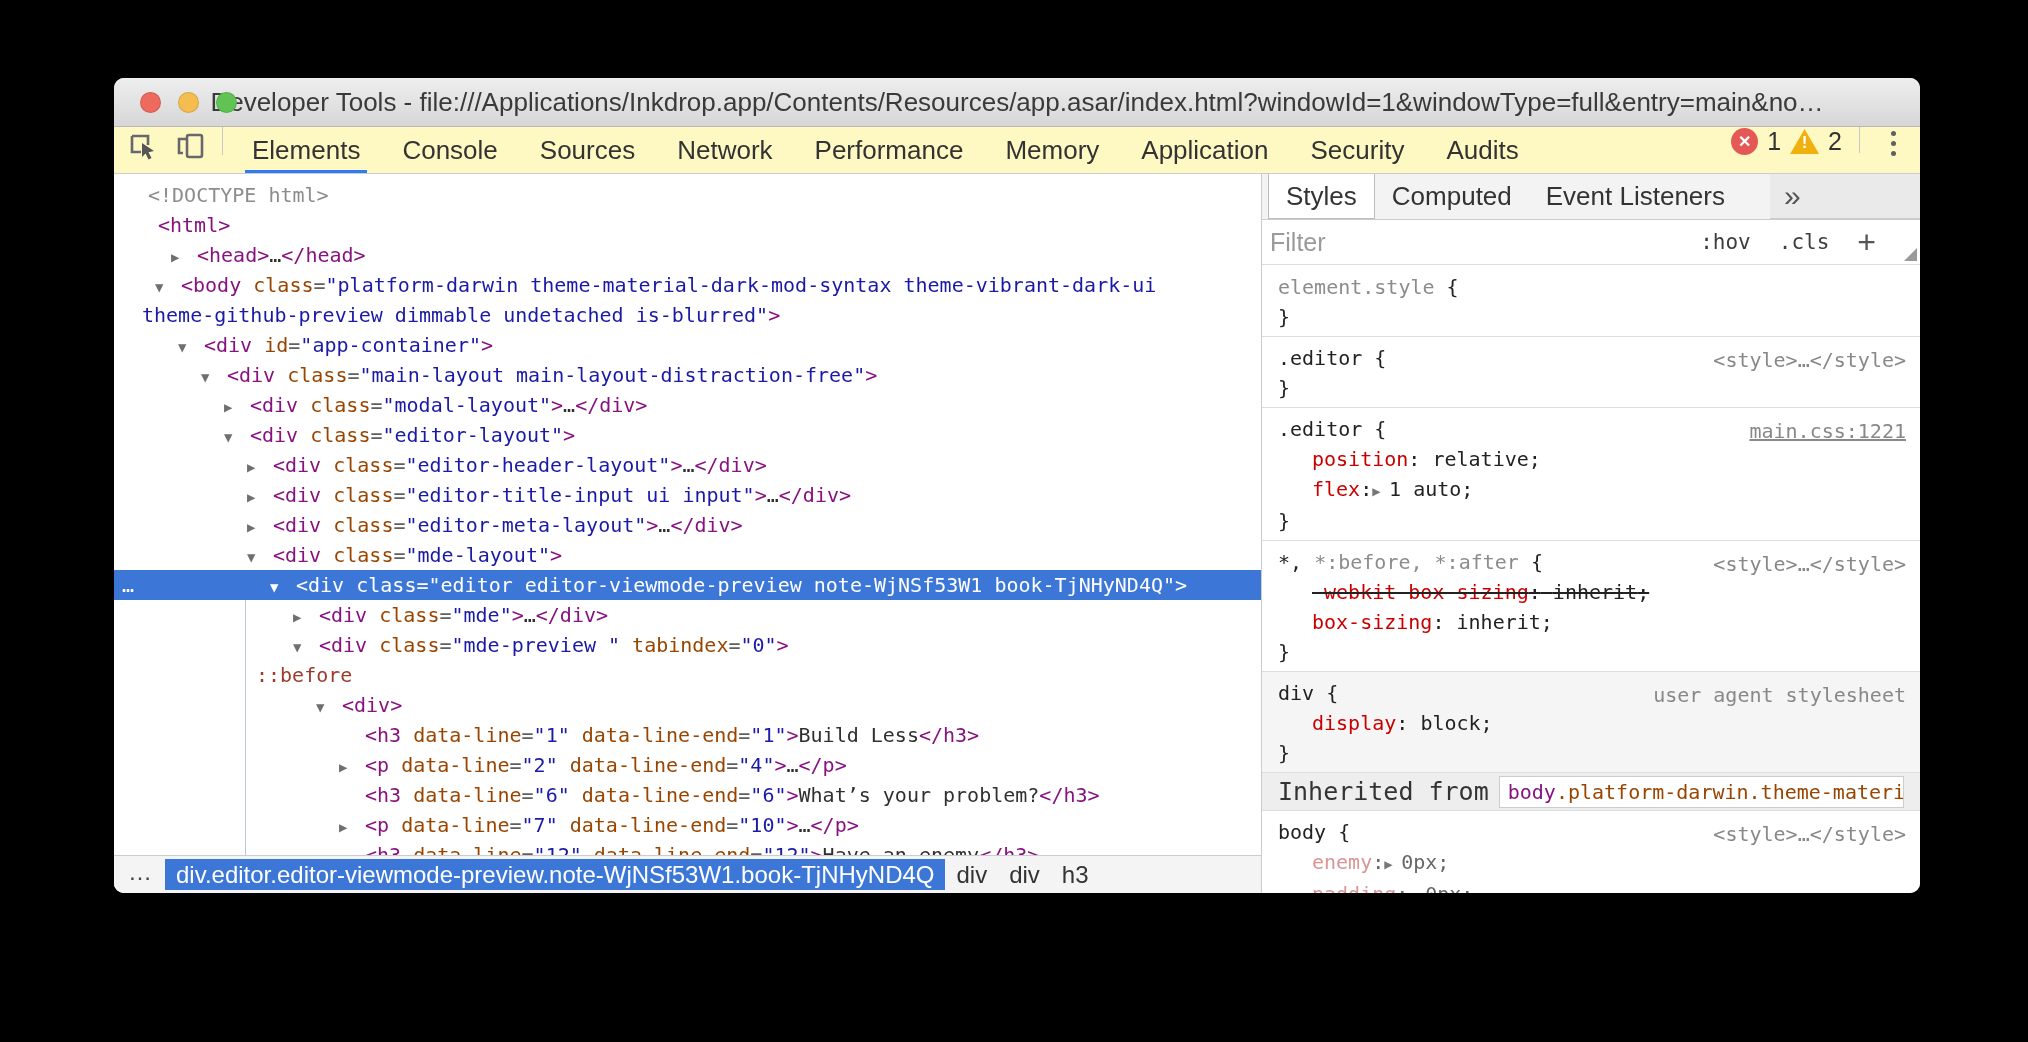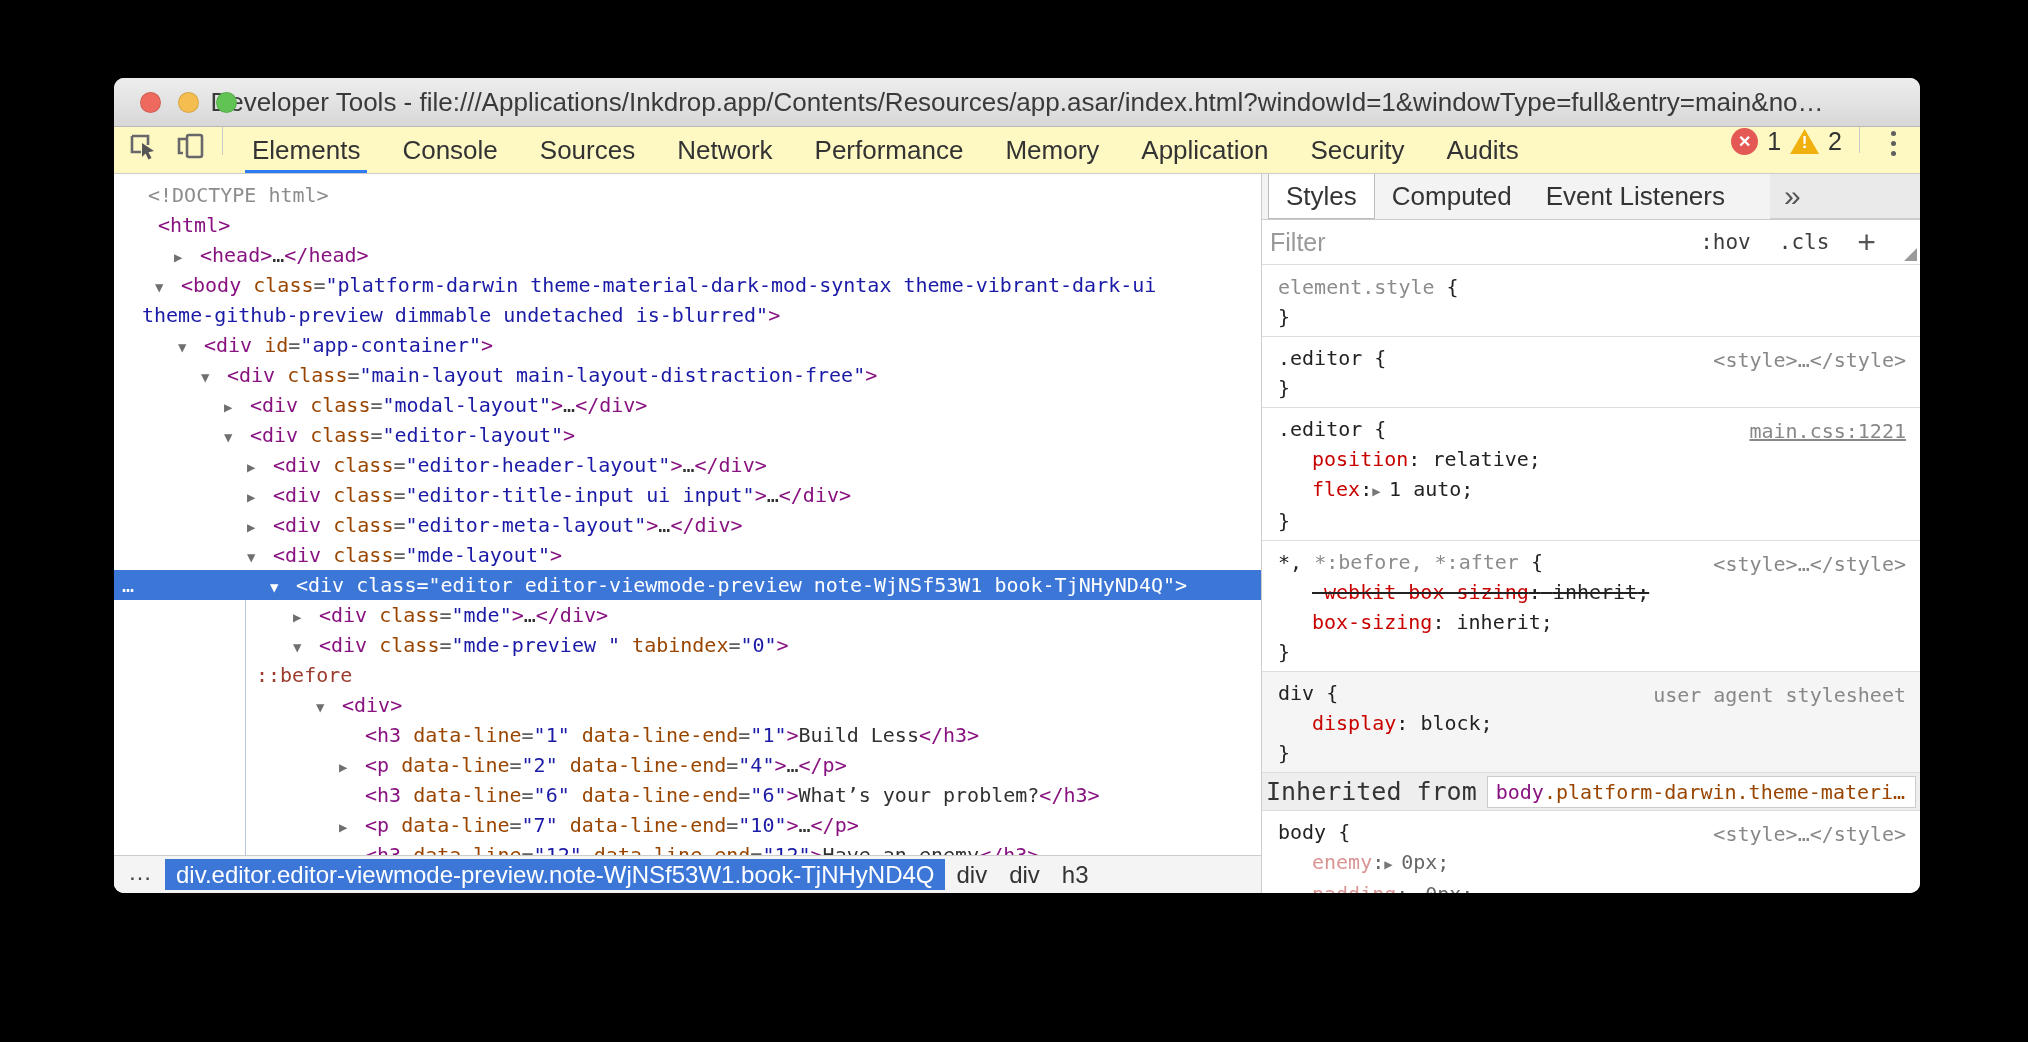--- a/index.html
+++ b/index.html
@@ -77,21 +77,21 @@
   .sel-line{white-space:pre;}
   .slink{position:absolute;right:14px;top:8px;color:#888;white-space:pre;}
   .slink.u{text-decoration:underline;}
   .prop{padding-left:34px;white-space:pre;}
   .pname{color:#c80000}
   .prop.faded .pname{color:#db9494}
   .prop.faded .pval,.prop.faded .pcolon,.prop.faded .psemi{color:#666}
   .prop.struck{text-decoration:line-through;text-decoration-thickness:2px;}
   .parrow{color:#777;font-size:14px;}
   .inherited{height:38px;background:#eee;border-bottom:1px solid #ddd;display:flex;align-items:center;
-             padding:0 4px;gap:10px;box-sizing:border-box;}
+             padding:0 16px;gap:10px;box-sizing:border-box;}
   .inh-label{font-size:25px;color:#333;white-space:nowrap;}
   .inh-node{background:#fff;border:1px solid #ccc;padding:0 8px;white-space:nowrap;overflow:hidden;
             line-height:30px;flex:1;}
 </style>
 </head>
 <body>
 
 <div class="window">
 
   <div class="titlebar">
@@ -142,21 +142,21 @@
       </span>
   </div>
 
   <div class="main">
 
     <div class="left">
       <div class="tree" id="dom-tree">
         <div class="guide"></div>
       <div class="row" style="padding-left: 8px;"><span class="arrow"></span><span class="seg-gray">&lt;!DOCTYPE html&gt;</span></div>
           <div class="row" style="padding-left: 18px;"><span class="arrow"></span><span class="seg-tag">&lt;html&gt;</span></div>
-          <div class="row" style="padding-left: 60px;"><span class="arrow">▶</span><span class="seg-tag">&lt;head&gt;</span><span class="seg-text">…</span><span class="seg-tag">&lt;/head&gt;</span></div>
+          <div class="row" style="padding-left: 41px; margin-left: 16px;"><span class="arrow">▶</span><span class="seg-tag">&lt;head&gt;</span><span class="seg-text">…</span><span class="seg-tag">&lt;/head&gt;</span></div>
           <div class="row" style="padding-left: 41px;"><span class="arrow">▼</span><span class="seg-tag">&lt;body</span><span class="seg-attr"> class</span><span class="seg-eq">=</span><span class="seg-val">"platform-darwin theme-material-dark-mod-syntax theme-vibrant-dark-ui</span></div>
           <div class="row" style="padding-left: 28px;"><span class="seg-val">theme-github-preview dimmable undetached is-blurred"</span><span class="seg-tag">&gt;</span></div>
           <div class="row" style="padding-left: 64px;"><span class="arrow">▼</span><span class="seg-tag">&lt;div</span><span class="seg-attr"> id</span><span class="seg-eq">=</span><span class="seg-val">"app-container"</span><span class="seg-tag">&gt;</span></div>
           <div class="row" style="padding-left: 87px;"><span class="arrow">▼</span><span class="seg-tag">&lt;div</span><span class="seg-attr"> class</span><span class="seg-eq">=</span><span class="seg-val">"main-layout main-layout-distraction-free"</span><span class="seg-tag">&gt;</span></div>
           <div class="row" style="padding-left: 110px;"><span class="arrow">▶</span><span class="seg-tag">&lt;div</span><span class="seg-attr"> class</span><span class="seg-eq">=</span><span class="seg-val">"modal-layout"</span><span class="seg-tag">&gt;</span><span class="seg-text">…</span><span class="seg-tag">&lt;/div&gt;</span></div>
           <div class="row" style="padding-left: 110px;"><span class="arrow">▼</span><span class="seg-tag">&lt;div</span><span class="seg-attr"> class</span><span class="seg-eq">=</span><span class="seg-val">"editor-layout"</span><span class="seg-tag">&gt;</span></div>
           <div class="row" style="padding-left: 133px;"><span class="arrow">▶</span><span class="seg-tag">&lt;div</span><span class="seg-attr"> class</span><span class="seg-eq">=</span><span class="seg-val">"editor-header-layout"</span><span class="seg-tag">&gt;</span><span class="seg-text">…</span><span class="seg-tag">&lt;/div&gt;</span></div>
           <div class="row" style="padding-left: 133px;"><span class="arrow">▶</span><span class="seg-tag">&lt;div</span><span class="seg-attr"> class</span><span class="seg-eq">=</span><span class="seg-val">"editor-title-input ui input"</span><span class="seg-tag">&gt;</span><span class="seg-text">…</span><span class="seg-tag">&lt;/div&gt;</span></div>
           <div class="row" style="padding-left: 133px;"><span class="arrow">▶</span><span class="seg-tag">&lt;div</span><span class="seg-attr"> class</span><span class="seg-eq">=</span><span class="seg-val">"editor-meta-layout"</span><span class="seg-tag">&gt;</span><span class="seg-text">…</span><span class="seg-tag">&lt;/div&gt;</span></div>
           <div class="row" style="padding-left: 133px;"><span class="arrow">▼</span><span class="seg-tag">&lt;div</span><span class="seg-attr"> class</span><span class="seg-eq">=</span><span class="seg-val">"mde-layout"</span><span class="seg-tag">&gt;</span></div>

